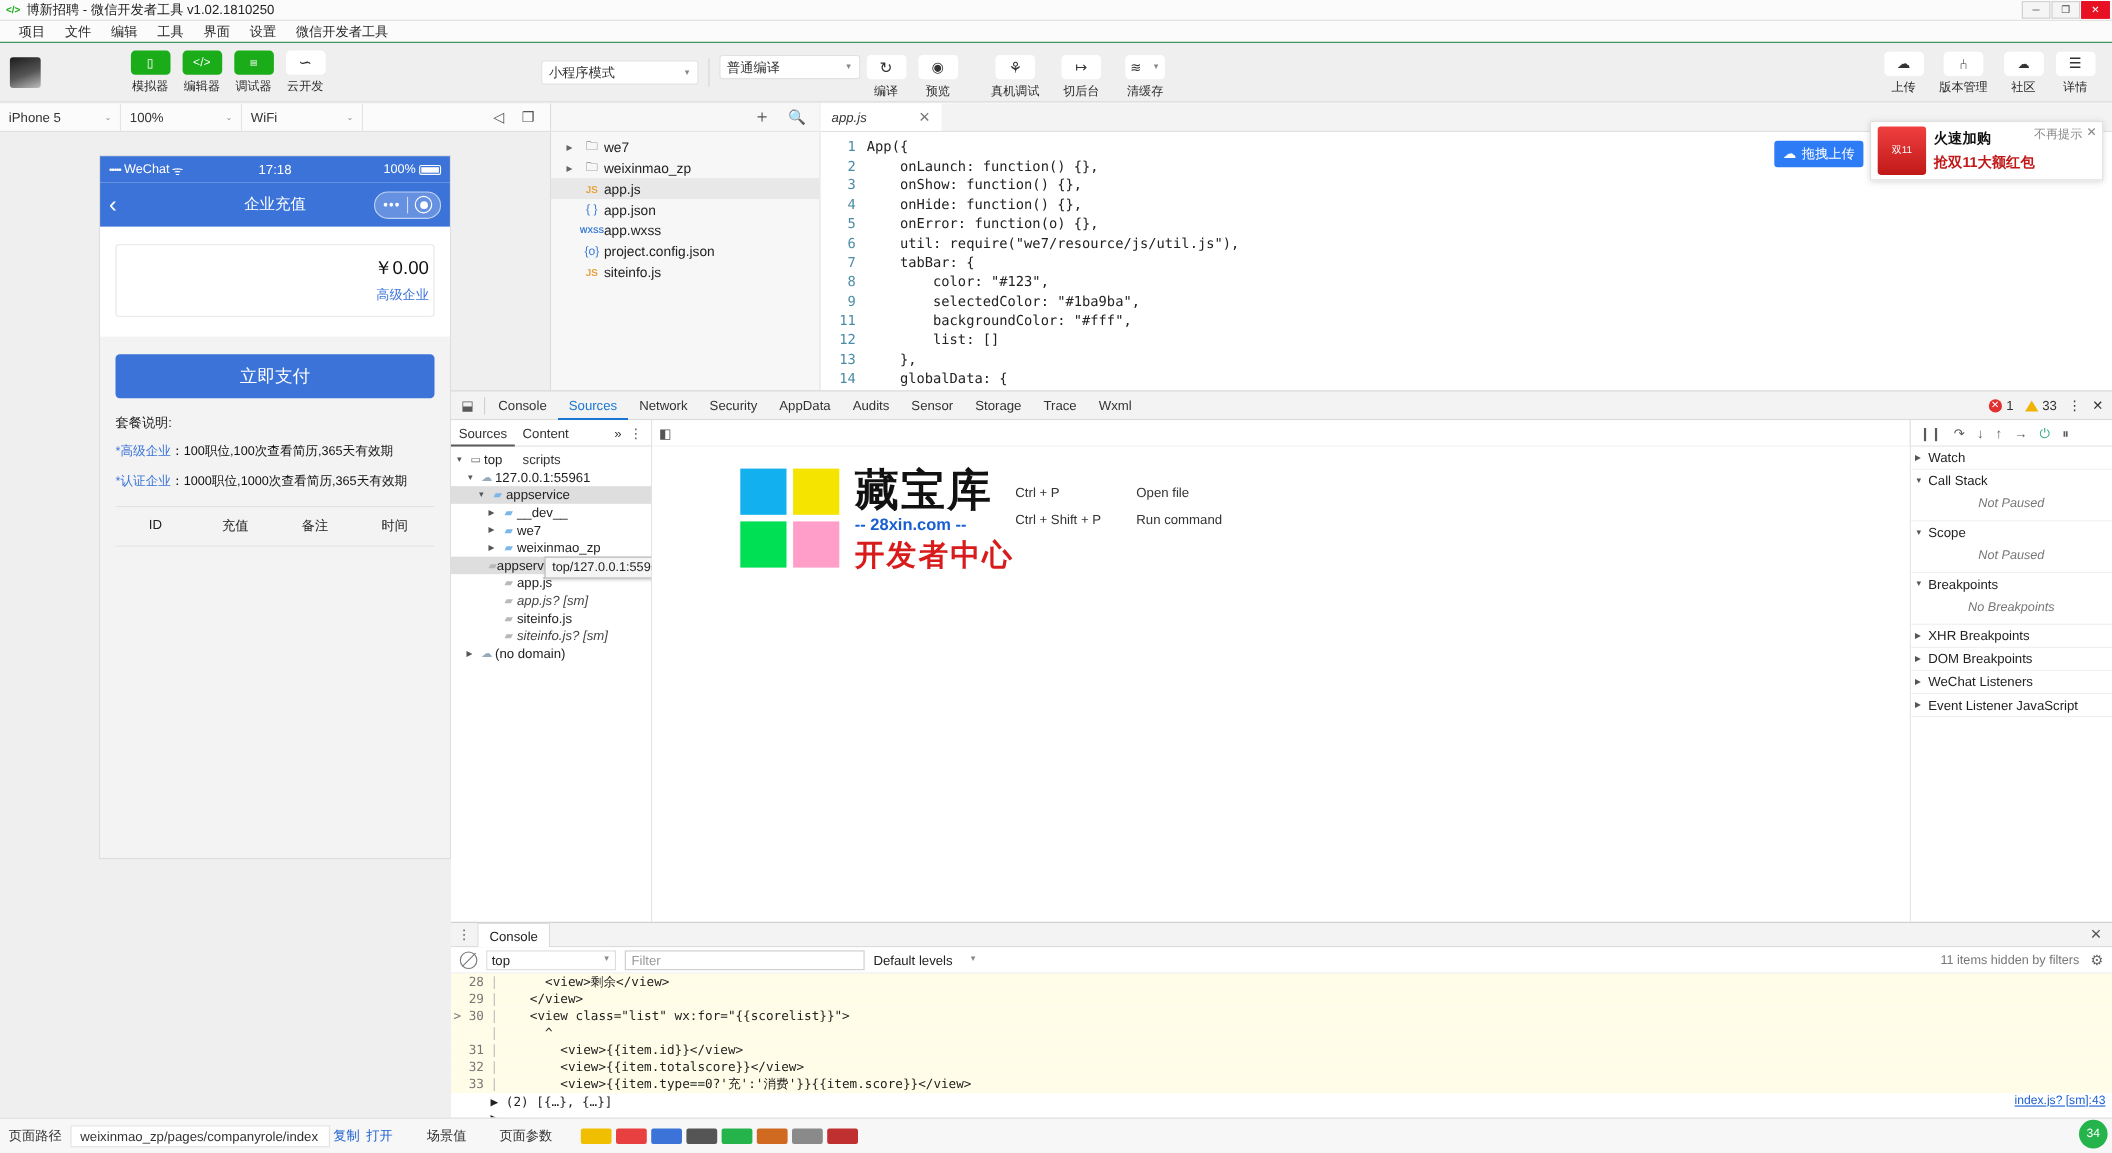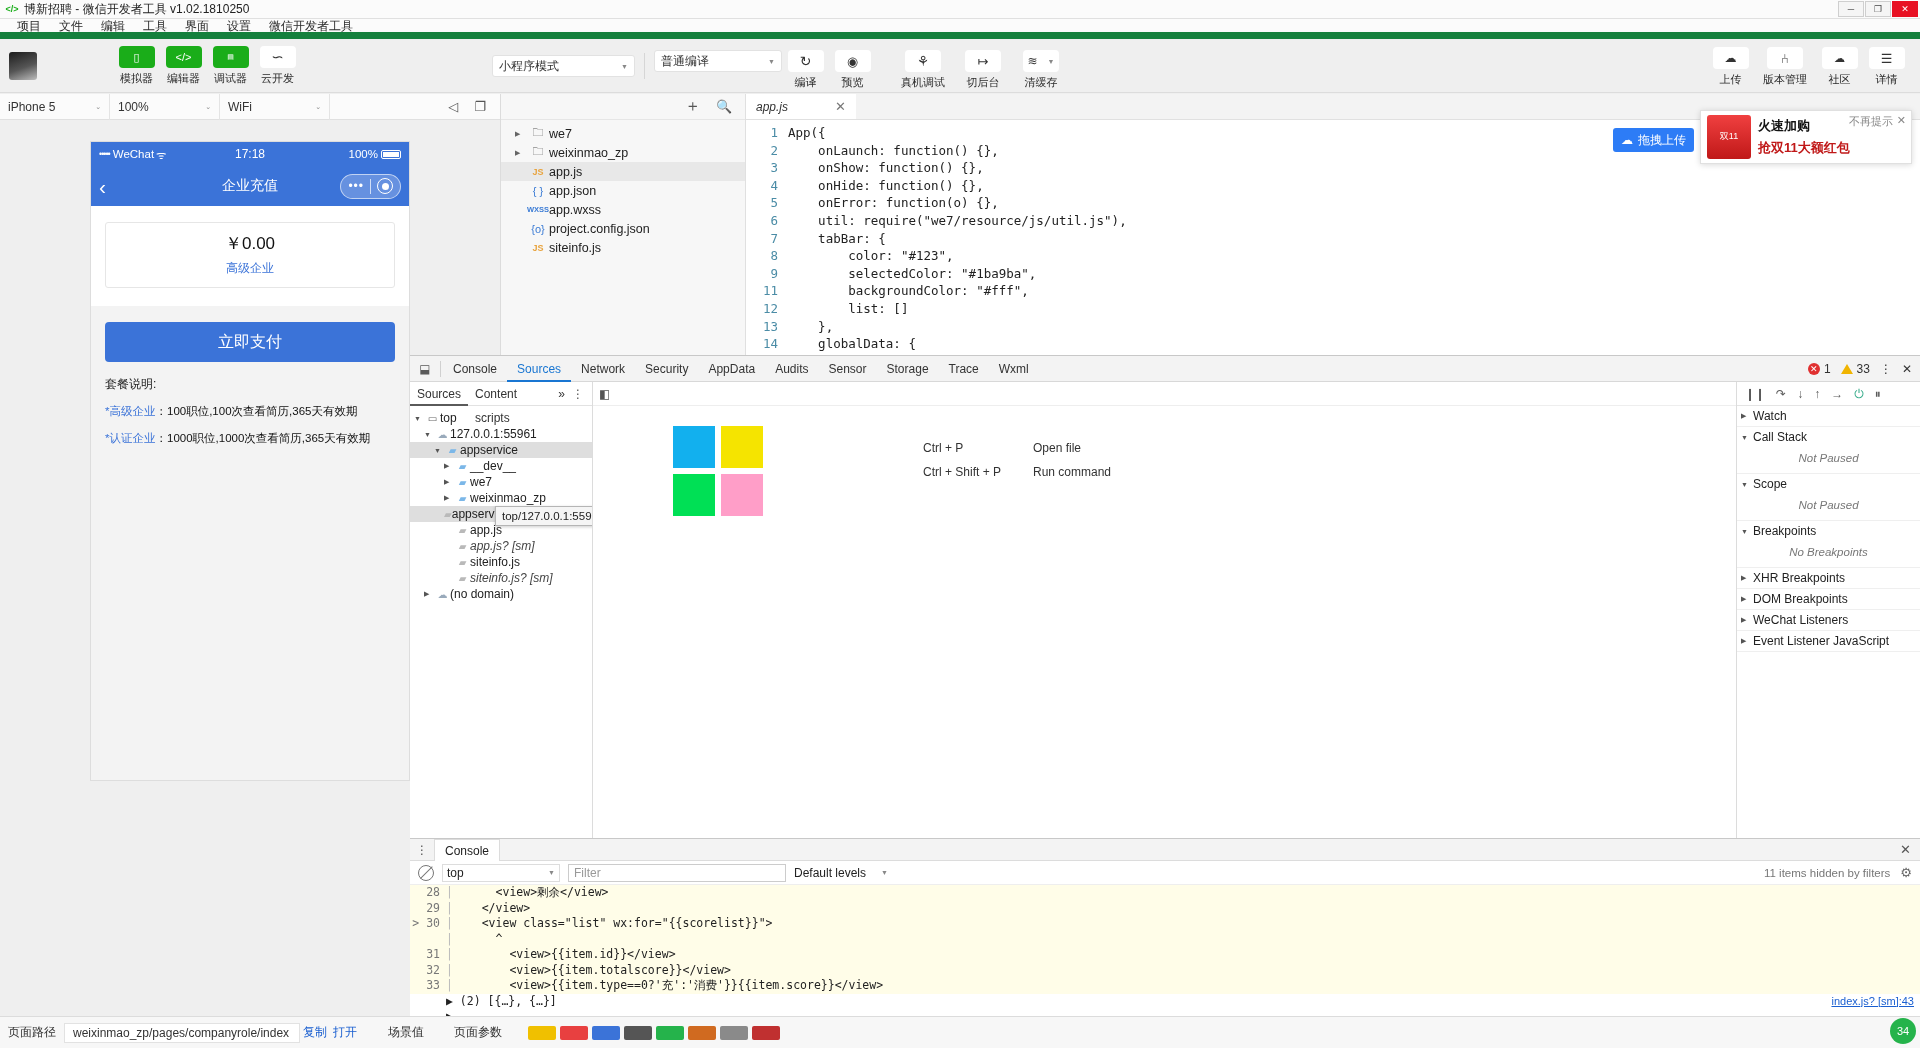--- a/index.html
+++ b/index.html
@@ -22,21 +22,21 @@
   .tb-logo { width: 14px; height: 14px; margin: 0 5px 0 3px; color: #1aad19;
      font-size: 9px; display:flex; align-items:center; justify-content:center; font-weight:bold;}
   .tb-title { font-size: 12px; color: #222; }
   .tb-winbtns { position: absolute; right: 2px; top: 1px; display: flex; gap: 1px; }
   .tb-winbtn { width: 26px; height: 16px; border: 1px solid #cfcfcf; background: #f5f5f5;
      display: flex; align-items: center; justify-content: center; font-size: 9px; color: #444; }
   .tb-winbtn.close { background: #e81123; color: #fff; border-color: #e81123; }
 
   
   .menubar { height: 20px; background: #fbfbfb; display: flex; align-items: center;
-     padding-left: 8px; border-bottom: 7px solid #15803d; }
+     padding-left: 8px; border-bottom: 1px solid #15803d; }
   .menu-item { padding: 0 9px; font-size: 12px; color: #2b2b2b; cursor: default; height:20px; line-height:20px;}
 
   
   .toolbar { height: 54px; background: #efefef; position: relative;
      border-bottom: 1px solid #dcdcdc; display: flex; align-items: center; }
   .tool-avatar { width: 28px; height: 28px; margin-left: 9px; border-radius: 3px;
      background: linear-gradient(160deg,#1c1c1c 0%,#555 55%, #bdbdbd 100%); }
   .tgrp { display: flex; align-items: flex-start; }
   .tbtn { width: 47px; display: flex; flex-direction: column; align-items: center; cursor: pointer;}
   .tbtn .ic { width: 36px; height: 22px; border-radius: 4px; display: flex;
@@ -82,21 +82,21 @@
   .ph-caps { margin-left: auto; display: flex; align-items: center; background: rgba(255,255,255,.22);
      border: 1px solid rgba(255,255,255,.6); border-radius: 14px; height: 25px; padding: 0 7px; gap: 6px;}
   .ph-caps .dots3 { font-size: 12px; letter-spacing: 1px; }
   .ph-caps .sep { width: 1px; height: 15px; background: rgba(255,255,255,.7); }
   .ph-caps .tgt { width: 16px; height: 16px; border: 1.6px solid #fff; border-radius: 50%;
       display:flex; align-items:center; justify-content:center;}
   .ph-caps .tgt i { width: 7px; height: 7px; background: #fff; border-radius: 50%; display:block;}
   .ph-body { flex: 1; background: #f3f3f3; }
   .pkg-row { background: #fff; display: flex; gap: 18px; padding: 16px 14px 18px; }
   .pkg { flex: 1; border: 1px solid #e6e6e6; border-radius: 3px; background:#fff;
-     text-align: center; padding: 9px 4px 10px; }
+     text-align: right; padding: 9px 4px 10px; }
   .pkg .amt { font-size: 17px; color: #111; }
   .pkg .nm { font-size: 12px; color: #3b73d8; margin-top: 5px; }
   .paybox { padding: 16px 14px 0; }
   .paybtn { background: #3b73d8; color: #fff; height: 40px; border-radius: 4px;
      display: flex; align-items: center; justify-content: center; font-size: 16px; }
   .desc { margin-top: 14px; font-size: 12px; color: #222; }
   .desc .li { margin-top: 10px; line-height: 1.5; font-size: 11.5px; color: #111;}
   .desc .li b { color: #3b73d8; font-weight: normal; }
   .tbl { margin-top: 12px; border-top: 1px solid #e3e3e3; }
   .tbl-head { display: flex; padding: 9px 0; font-size: 12px; color: #222; border-bottom: 1px solid #e3e3e3; }
@@ -421,20 +421,28 @@
               <div class="paybtn">立即支付</div>
               <div class="desc">
                 <div>套餐说明:</div>
                 <div class="li">
                   <b>*高级企业</b><span>：100职位,100次查看简历,365天有效期</span>
                 </div>
                 <div class="li">
                   <b>*认证企业</b><span>：1000职位,1000次查看简历,365天有效期</span>
                 </div>
               </div>
+              <div class="tbl">
+                <div class="tbl-head">
+                  <span>ID</span>
+                  <span>充值</span>
+                  <span>备注</span>
+                  <span>时间</span>
+                </div>
+              </div>
             </div>
           </div>
         </div>
       </div>
     </div>
 
     <div class="edcol">
       <div class="ed-bar">
         <span style="font-size:16px;">＋</span>
         <span>🔍</span>
@@ -660,20 +668,25 @@
           <span>◧</span>
         </div>
         <div class="sc-body">
           <div class="wm">
             <div class="wm-sq">
               <i style="background:#12b0ee"></i>
               <i style="background:#f5e400"></i>
               <i style="background:#00e055"></i>
               <i style="background:#ff9ec8"></i>
             </div>
+            <div class="wm-txt">
+              <div class="big">藏宝库</div>
+              <div class="mid">-- 28xin.com --</div>
+              <div class="red">开发者中心</div>
+            </div>
           </div>
           <div class="shortcuts">
             <div class="sc-row">
               <span class="sc-key">Ctrl + P</span>
               <span class="sc-act">Open file</span>
             </div>
             <div class="sc-row">
               <span class="sc-key">Ctrl + Shift + P</span>
               <span class="sc-act">Run command</span>
             </div>

